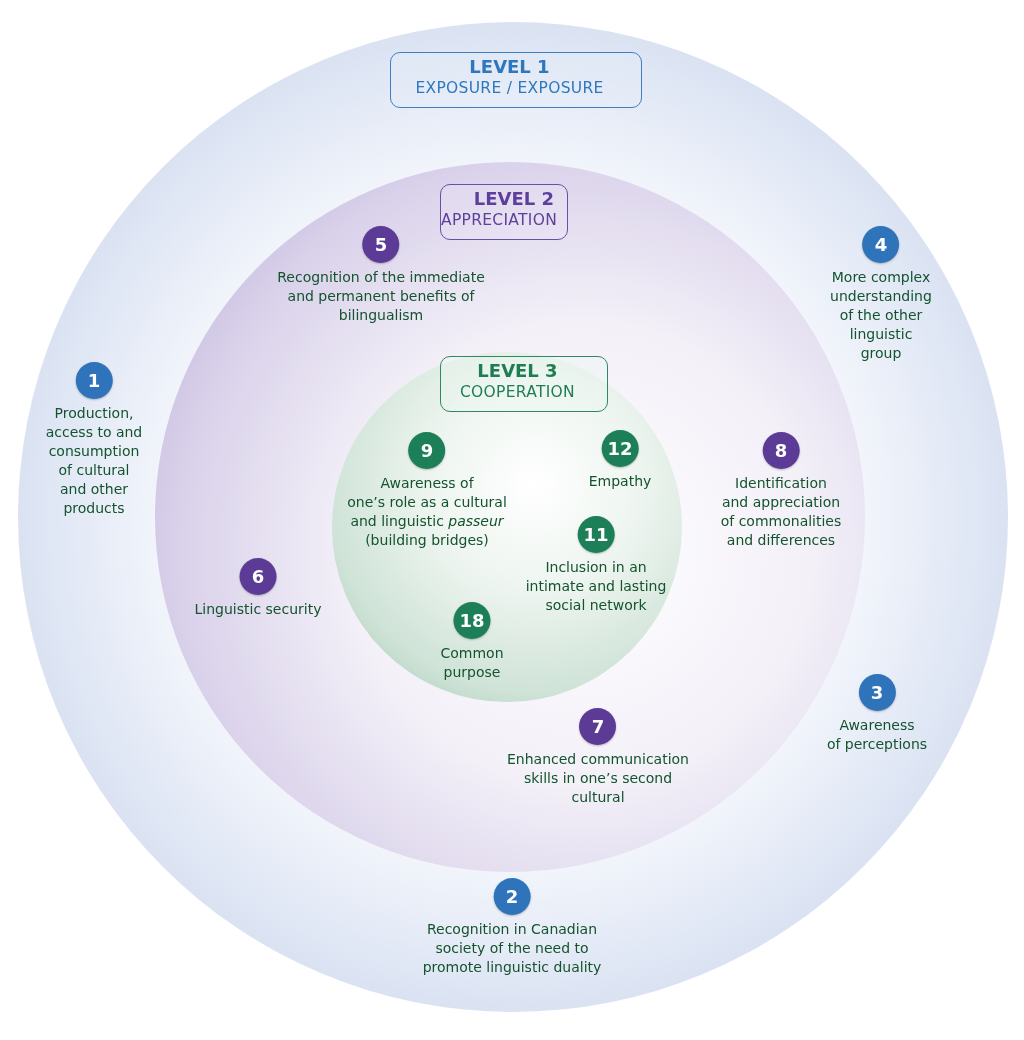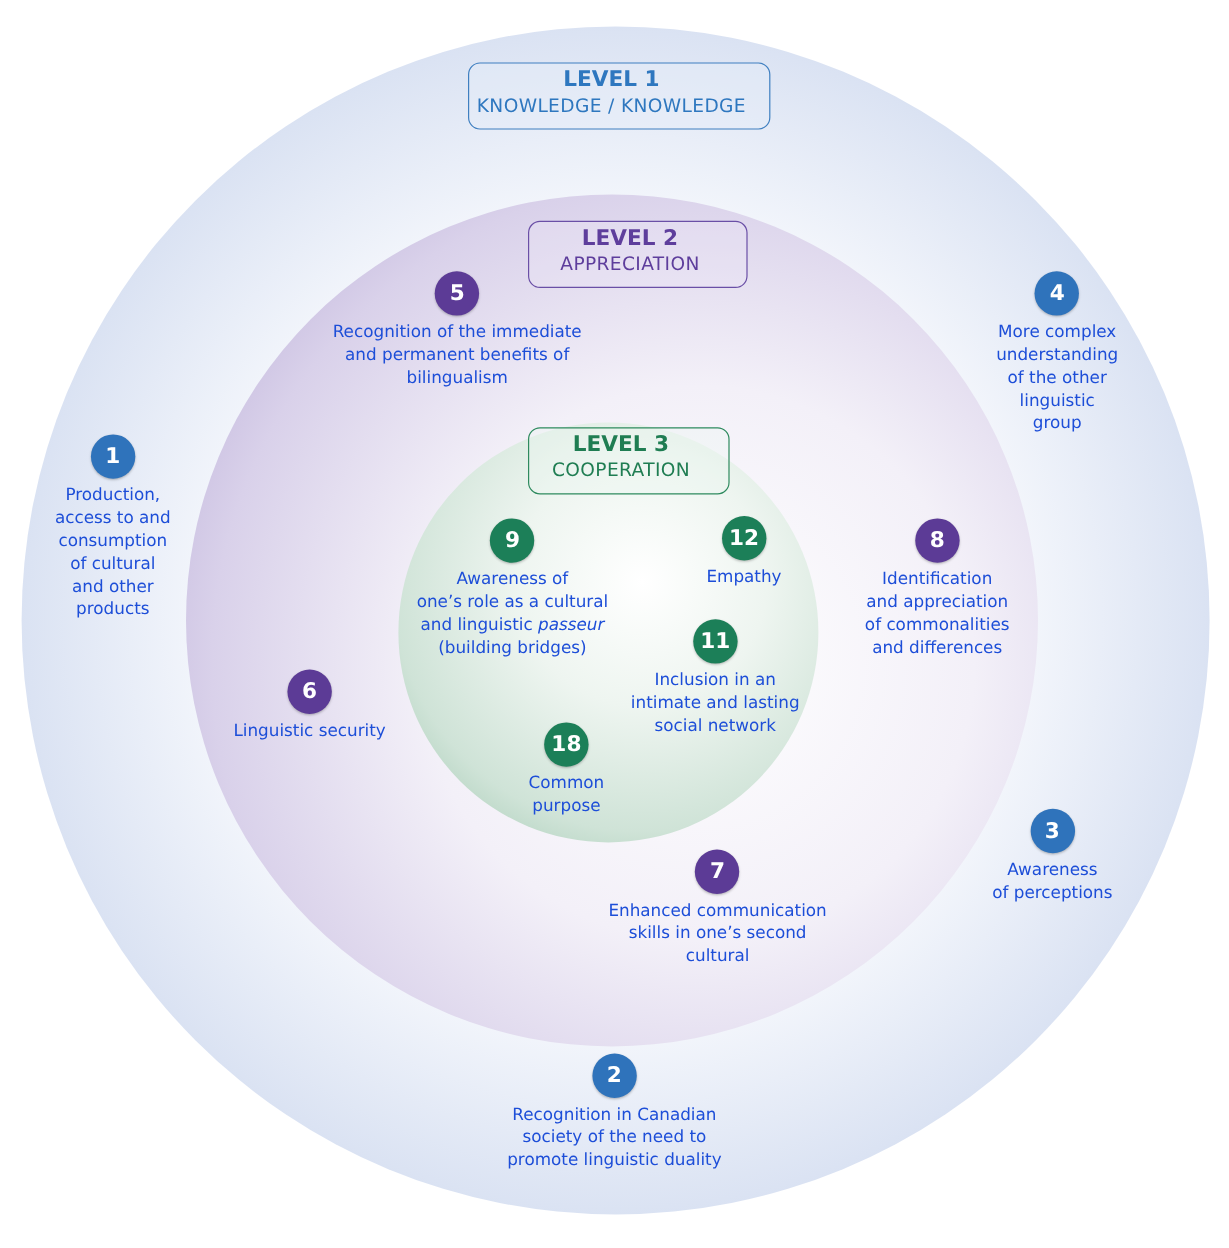--- a/index.html
+++ b/index.html
@@ -11,43 +11,43 @@
   #ring-middle { left: 155px; top: 162px; width: 710px; height: 710px;
     background: radial-gradient(circle at 60% 55%, #ffffff 0%, #f3f0f8 40%, #d9d1ea 70%, #ad9fd0 100%); }
   #ring-inner { left: 332px; top: 352px; width: 350px; height: 350px;
     background: radial-gradient(circle at 58% 38%, #ffffff 0%, #eef5f0 35%, #cfe3d7 70%, #93c0a6 100%); }
 
   .level-box { position: absolute; text-align: center; border-radius: 10px;
     border: 1.5px solid; box-sizing: border-box; padding: 3px 13px 2px 0; }
   .level-box .lv { font-weight: bold; font-size: 18px; line-height: 22px; }
   .level-box .nm { font-size: 15.5px; line-height: 20px; letter-spacing: 0.3px; }
   #level1 { left: 390px; top: 52px; width: 252px; height: 56px; border-color: #3f7fc0; color: #2e77bf; background: rgba(230,238,250,0.35); }
-  #level2 { left: 440px; top: 184px; width: 183px; height: 56px; border-color: #6a4fa6; color: #5e3e9c; background: rgba(235,230,245,0.35); }
+  #level2 { left: 440px; top: 184px; width: 128px; height: 56px; border-color: #6a4fa6; color: #5e3e9c; background: rgba(235,230,245,0.35); text-align: right; }
   #level3 { left: 440px; top: 356px; width: 168px; height: 56px; border-color: #2e8a5e; color: #1f7d52; background: rgba(235,245,240,0.35); }
 
   .node { position: absolute; text-align: center; transform: translateX(-50%); }
   .badge { width: 37px; height: 37px; border-radius: 50%; margin: 0 auto 5px auto;
     color: #fff; font-weight: bold; font-size: 18px; line-height: 37px; text-align: center;
     box-shadow: 0 1px 2px rgba(0,0,0,0.25); }
   .badge.blue { background: #2f73bb; }
   .badge.purple { background: #5c3b96; }
   .badge.green { background: #1c7f58; }
-  .label { color: #1d4ed8; font-size: 14px; line-height: 19px; white-space: pre-line; }
+  .label { color: #14532d; font-size: 14px; line-height: 19px; white-space: pre-line; }
   .label i { font-style: italic; text-align: right; }
 </style>
 </head>
 <body>
 
 <div class="ring" id="ring-outer"></div>
 <div class="ring" id="ring-middle"></div>
 <div class="ring" id="ring-inner"></div>
 
 <div class="level-box" id="level1">
   <div class="lv">LEVEL 1</div>
-  <div class="nm">KNOWLEDGE / KNOWLEDGE</div>
+  <div class="nm">EXPOSURE / EXPOSURE</div>
 </div>
 <div class="level-box" id="level2">
   <div class="lv">LEVEL 2</div>
   <div class="nm">APPRECIATION</div>
 </div>
 <div class="level-box" id="level3">
   <div class="lv">LEVEL 3</div>
   <div class="nm">COOPERATION</div>
 </div>
 

